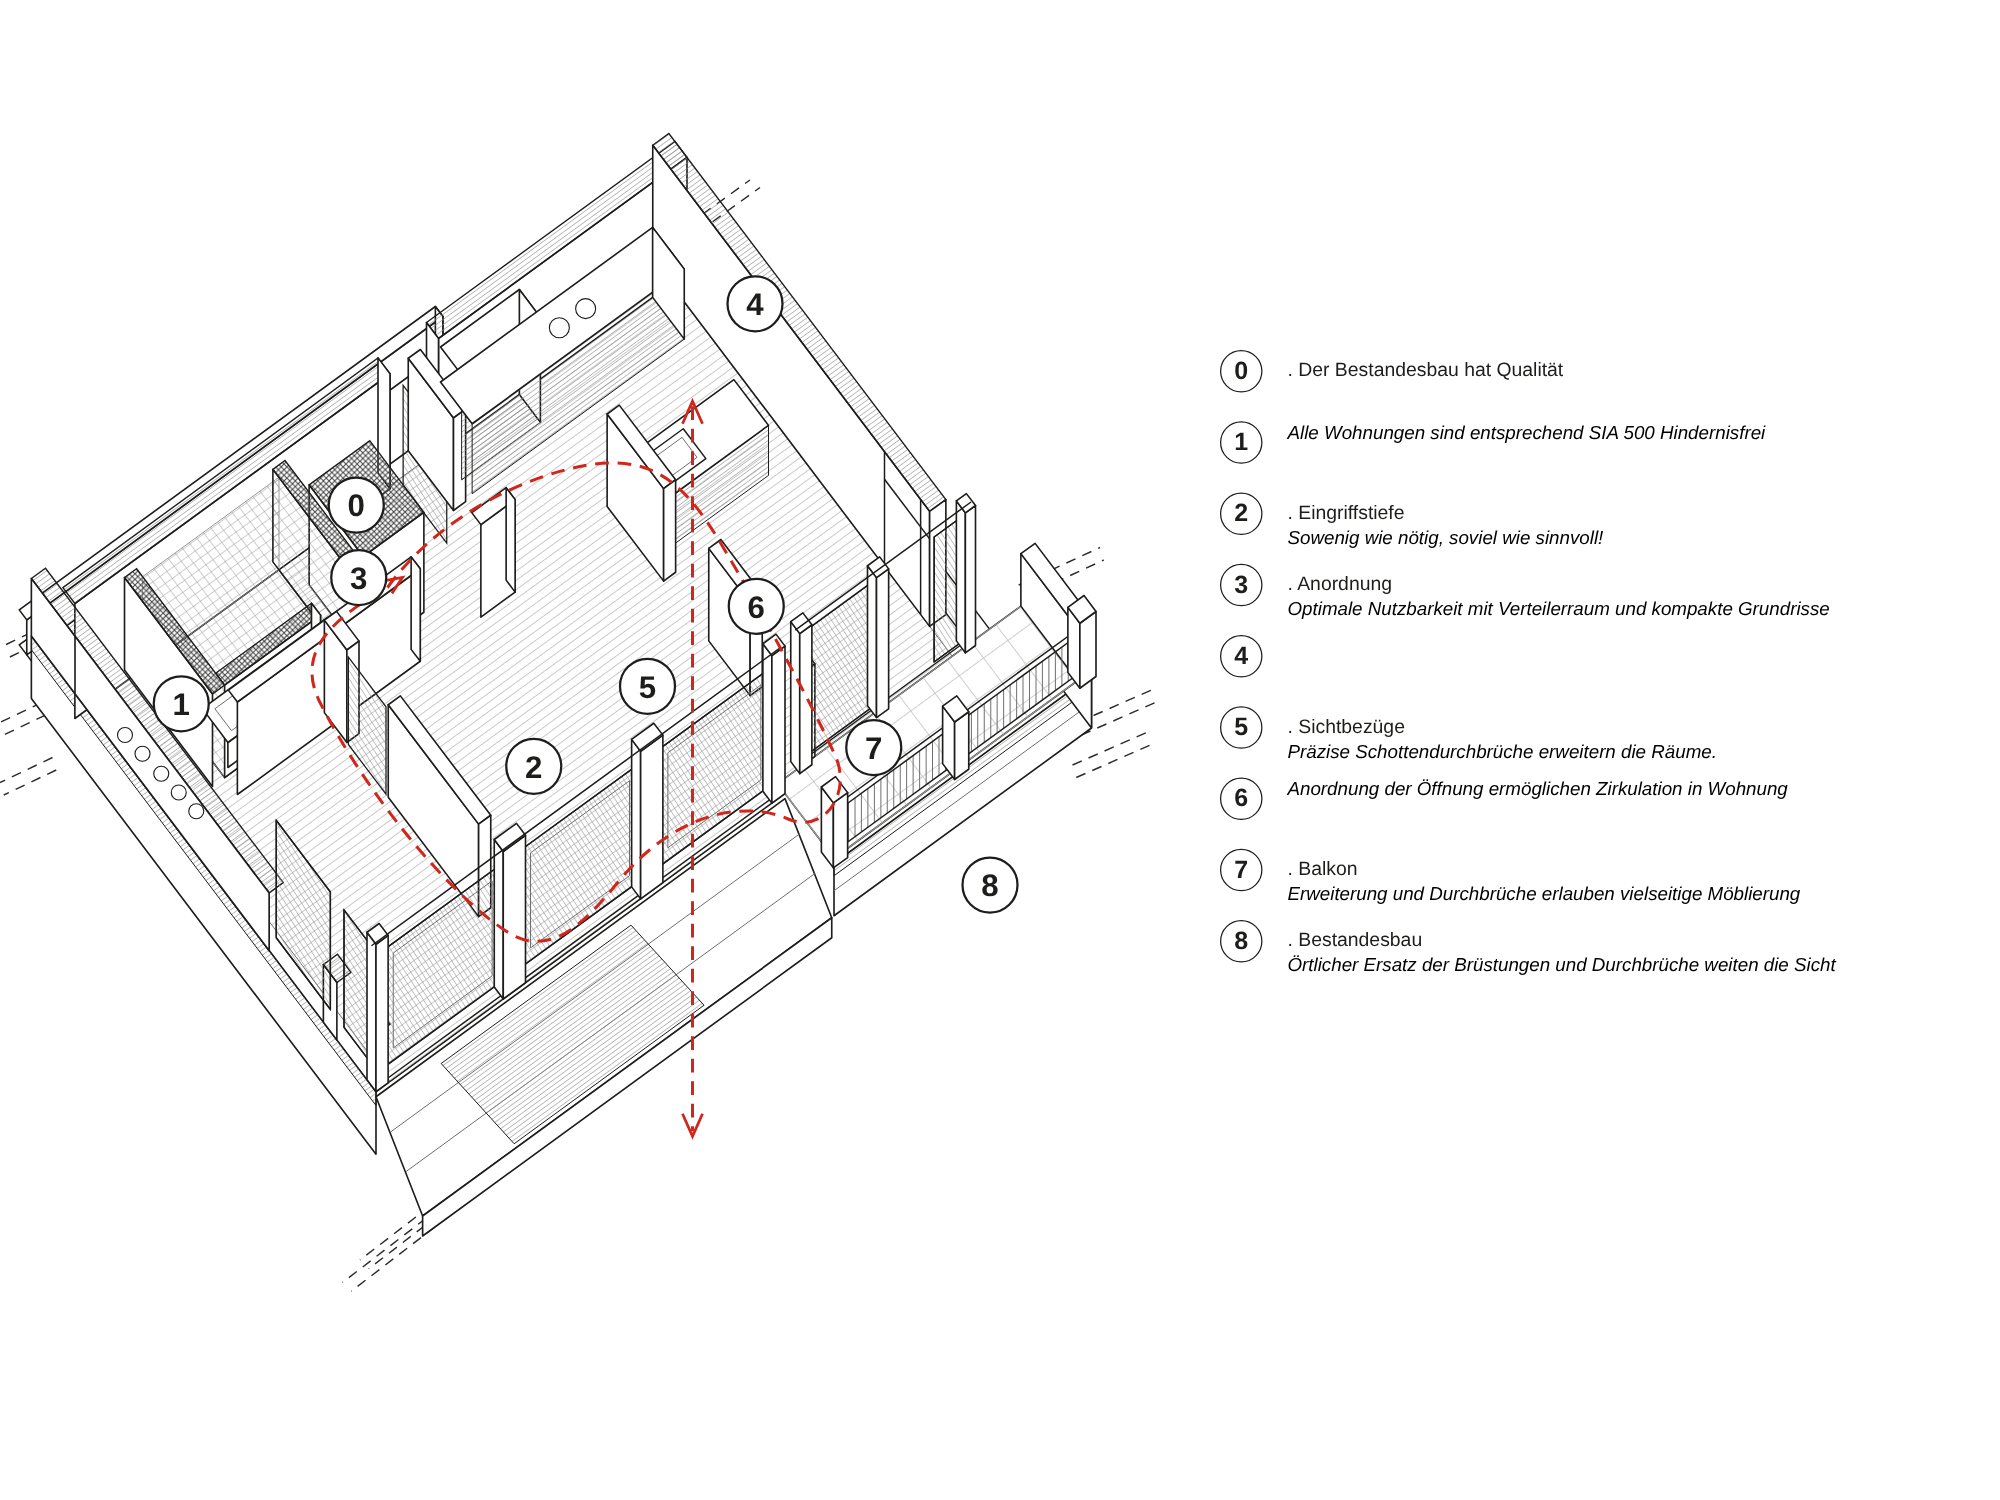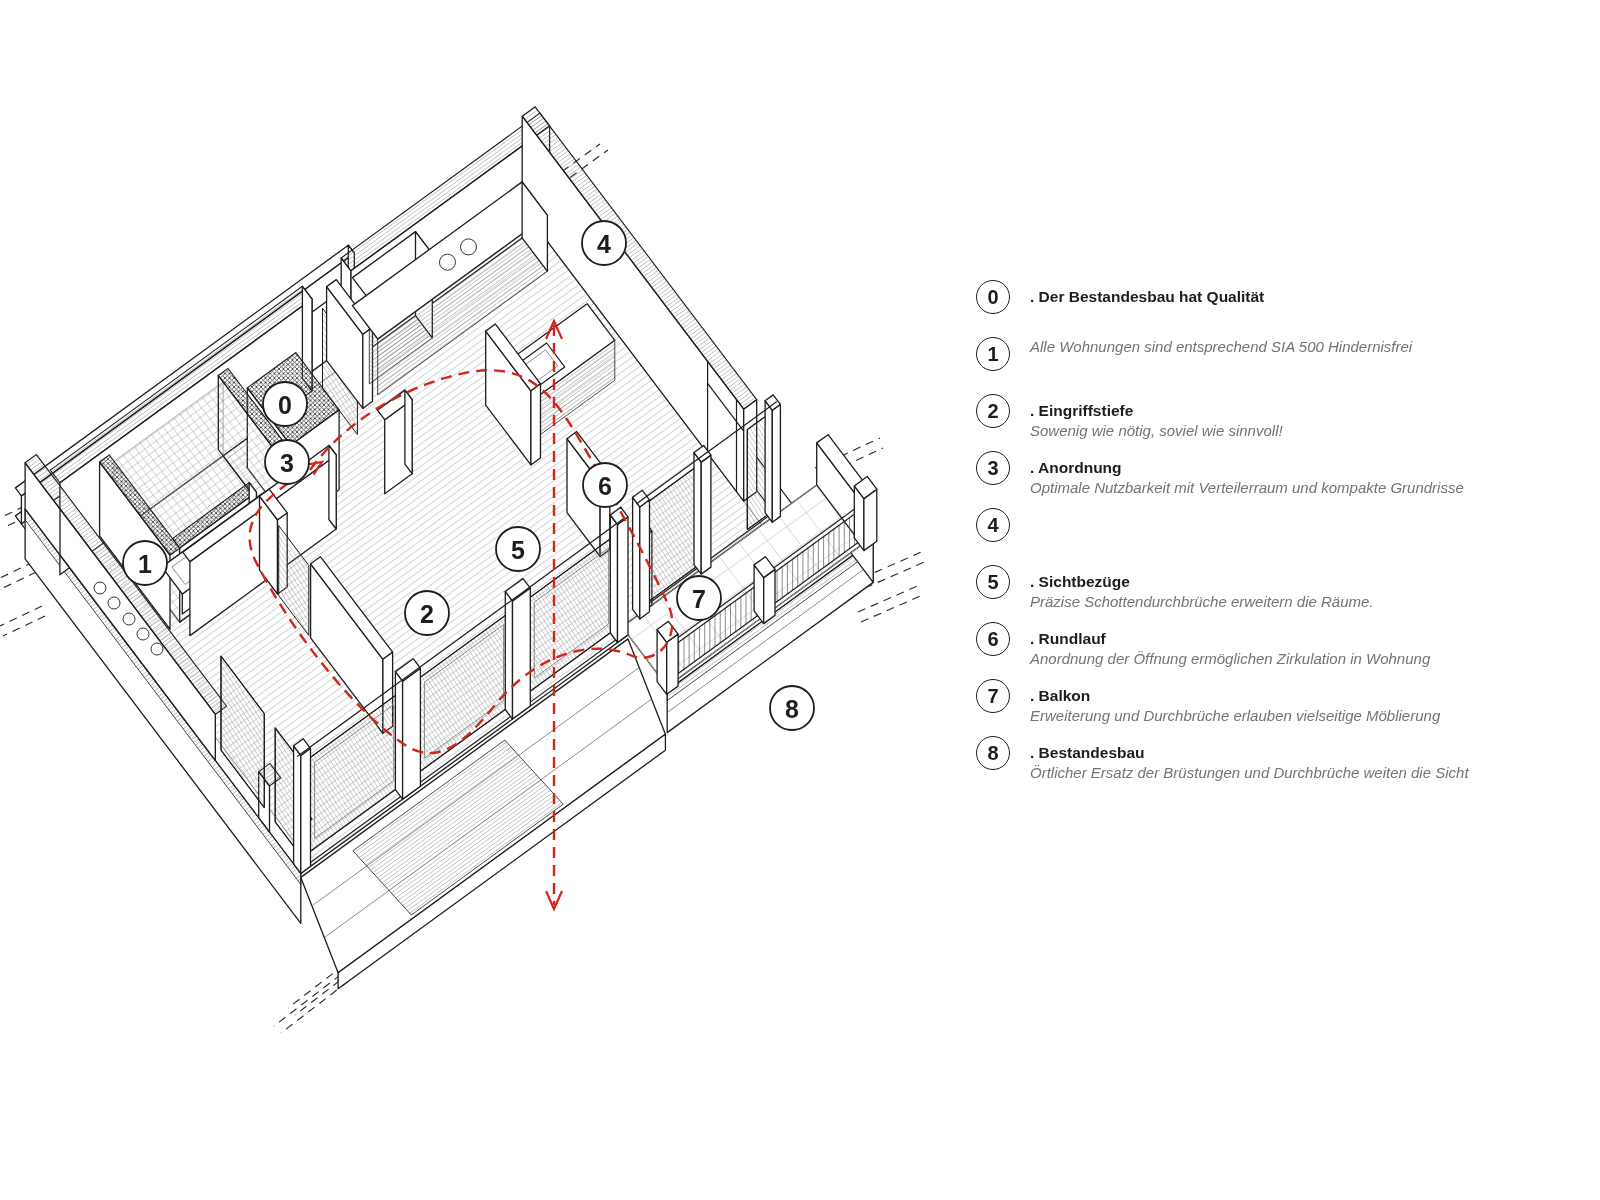--- a/index.html
+++ b/index.html
@@ -26,22 +26,22 @@
   .marker-circle{fill:#ffffff;stroke:#1d1d1b;stroke-width:1.8;}
   .marker-num{font-family:"Liberation Sans",sans-serif;font-size:25px;font-weight:600;fill:#1d1d1b;
               text-anchor:middle;dominant-baseline:central;}
   
   #legend{position:absolute;left:0;top:0;width:1600px;height:1200px;pointer-events:none;}
   .leg-row{position:absolute;left:976px;}
   .leg-circle{position:absolute;left:0;top:0;width:34px;height:34px;border:1.6px solid #1d1d1b;
               border-radius:50%;box-sizing:border-box;display:flex;align-items:center;justify-content:center;
               font-size:20px;font-weight:700;background:#fff;}
   .leg-text{position:absolute;left:54px;top:0;width:540px;}
-  .leg-title{font-size:15.5px;font-weight:700;line-height:20px;padding-top:7px;white-space:nowrap;}
-  .leg-sub{font-size:15px;font-style:italic;line-height:19px;white-space:nowrap;color:#737373;}
+  .leg-title{font-size:15.5px;font-weight:400;line-height:20px;padding-top:7px;white-space:nowrap;}
+  .leg-sub{font-size:15px;font-style:italic;line-height:19px;white-space:nowrap;color:#000000;}
 </style>
 </head>
 <body>
 
 <div id="stage">
   <svg id="axo" width="960" height="1200" viewBox="0 0 960 1200">
     <defs>
       <pattern id="pfloor" width="6" height="6" patternUnits="userSpaceOnUse" patternTransform="rotate(-36)">
         <line x1="0" y1="0" x2="6" y2="0" stroke="#ababab" stroke-width="1"></line>
       </pattern>
@@ -375,21 +375,20 @@
       <div class="leg-row" style="top: 565px;">
         <div class="leg-circle">5</div>
         <div class="leg-text">
           <div class="leg-title">. Sichtbezüge</div>
           <div class="leg-sub">Präzise Schottendurchbrüche erweitern die Räume.</div>
         </div>
       </div>
       <div class="leg-row" style="top: 622px;">
         <div class="leg-circle">6</div>
         <div class="leg-text">
-          <div class="leg-title">. Rundlauf</div>
           <div class="leg-sub">Anordnung der Öffnung ermöglichen Zirkulation in Wohnung</div>
         </div>
       </div>
       <div class="leg-row" style="top: 679px;">
         <div class="leg-circle">7</div>
         <div class="leg-text">
           <div class="leg-title">. Balkon</div>
           <div class="leg-sub">Erweiterung und Durchbrüche erlauben vielseitige Möblierung</div>
         </div>
       </div>

